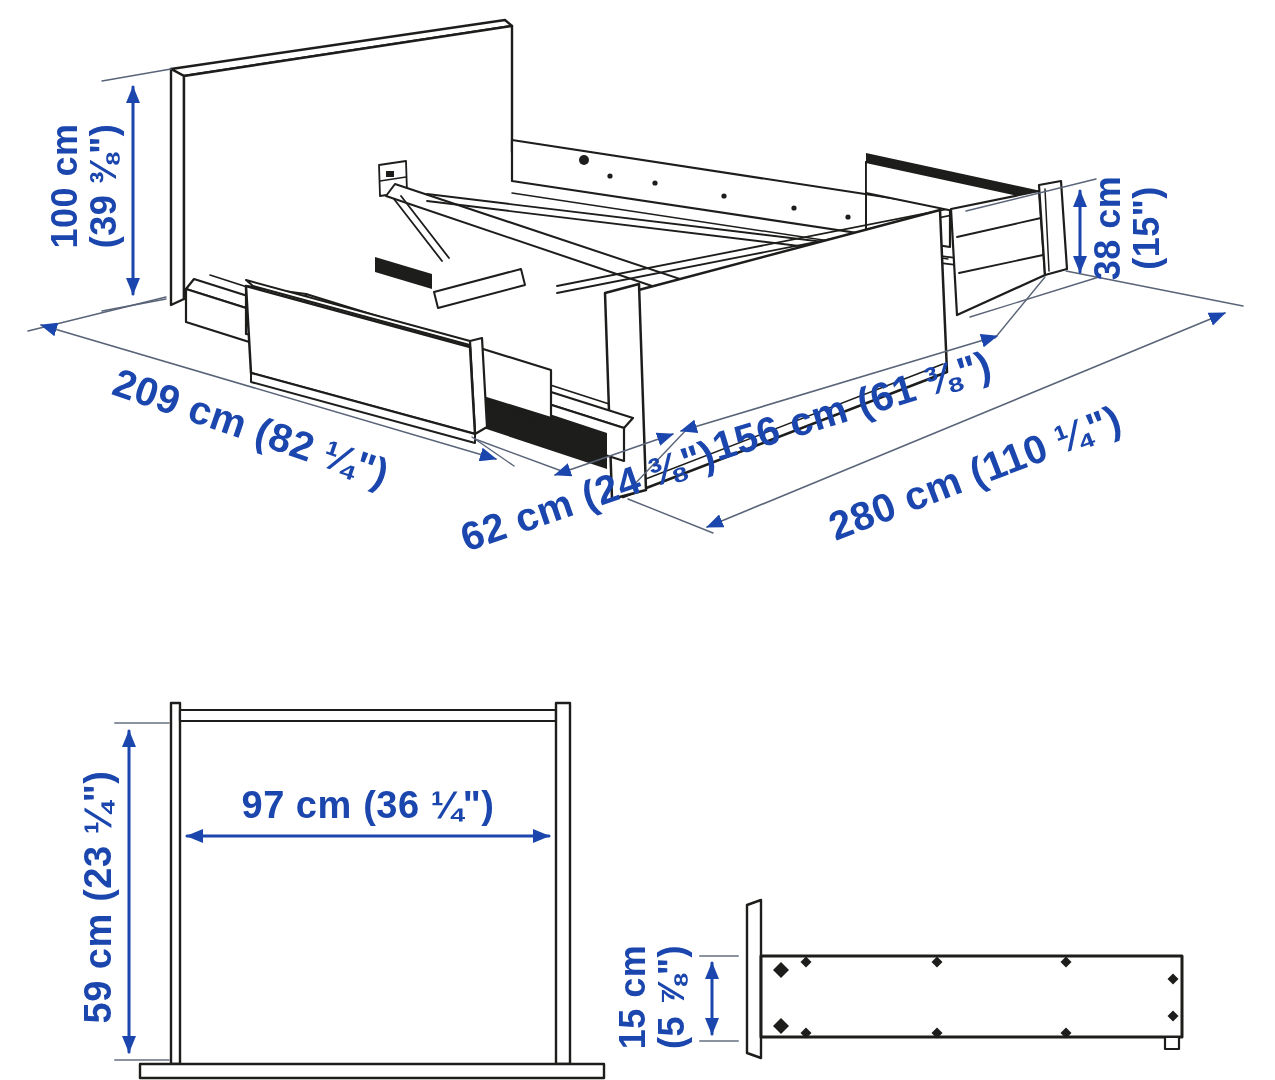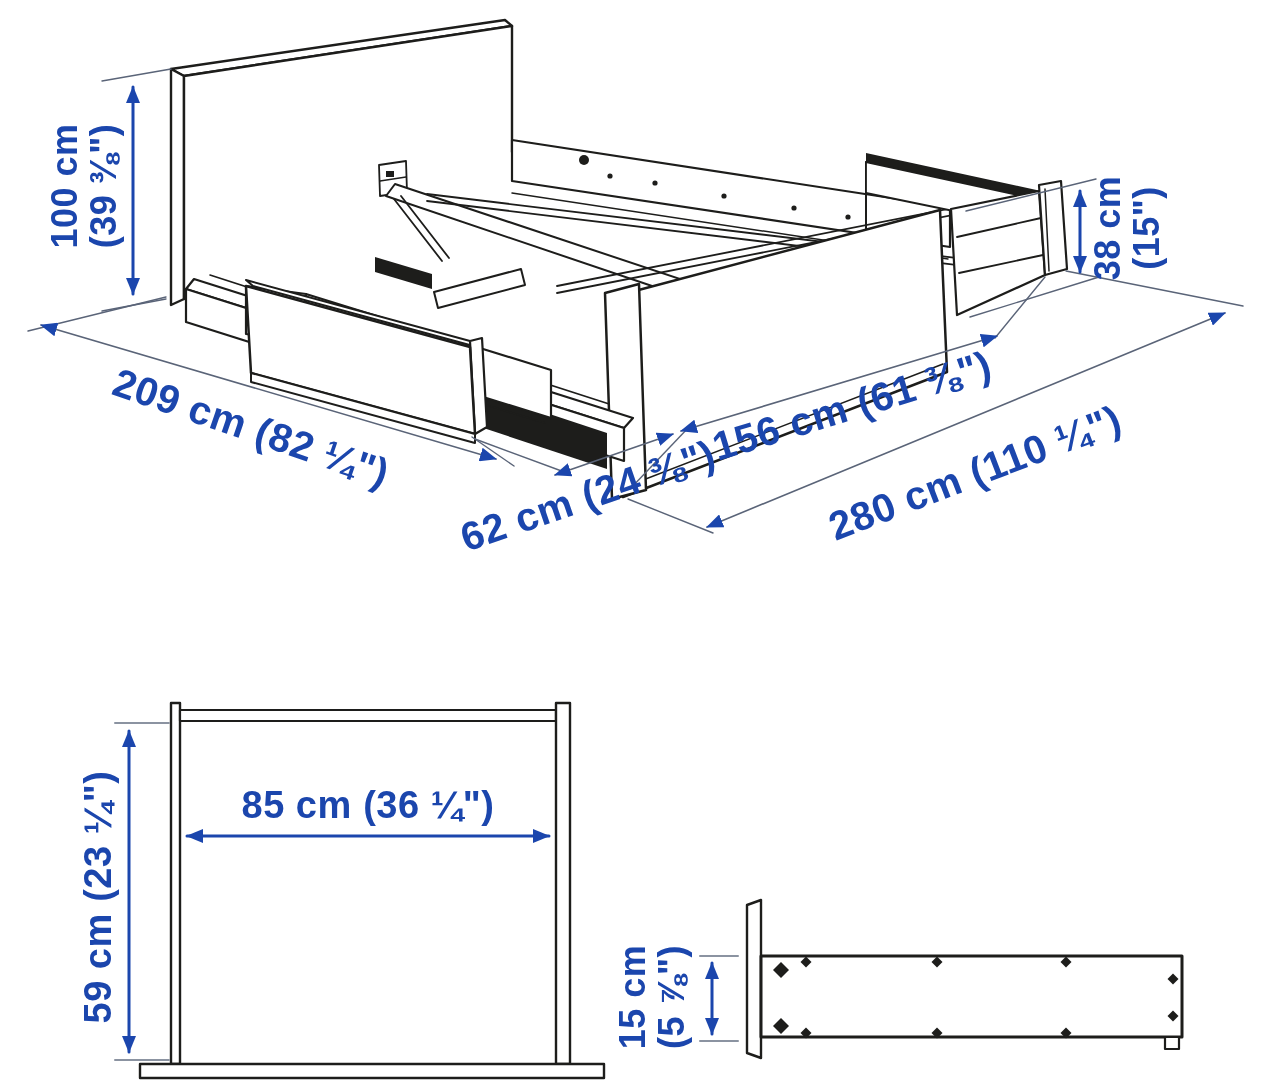--- a/index.html
+++ b/index.html
@@ -196,21 +196,21 @@
 <div class="lbl rn21 fs40 inline" style="left:975px;top:473px;">
   <span>280 cm</span><span>(110 ¼")</span>
 </div>
 
 <div class="lbl rn90 fs36" style="left:1128px;top:228px;">
   <div>38 cm</div>
   <div>(15")</div>
 </div>
 
 <div class="lbl r0 fs38 inline" style="left:368px;top:806px;">
-  <span>85 cm</span><span>(36 ¼")</span>
+  <span>97 cm</span><span>(36 ¼")</span>
 </div>
 
 <div class="lbl rn90 fs38 inline" style="left:99px;top:897px;">
   <span>59 cm</span><span>(23 ¼")</span>
 </div>
 
 <div class="lbl rn90 fs36" style="left:653px;top:997px;">
   <div>15 cm</div>
   <div>(5 ⅞")</div>
 </div>

